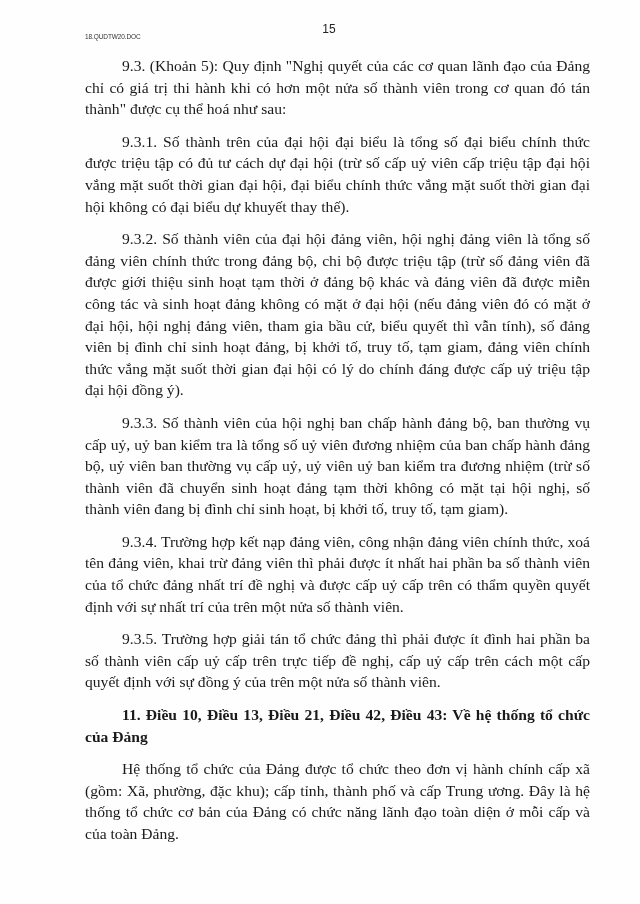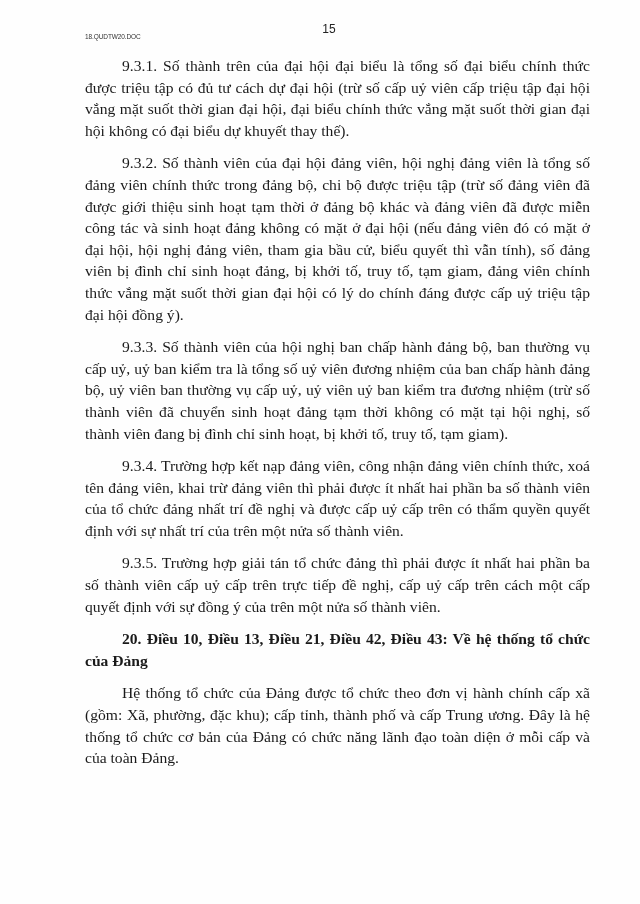--- a/index.html
+++ b/index.html
@@ -24,21 +24,22 @@
   .body-text p.heading { font-weight: bold; }
 </style>
 </head>
 <body>
 
 <div class="page">
   <div class="page-number">15</div>
   <div class="doc-code">18.QUDTW20.DOC</div>
 
   <div class="body-text">
+    <p>9.3. (Khoản 5): Quy định "Nghị quyết của các cơ quan lãnh đạo của Đảng chỉ có giá trị thi hành khi có hơn một nửa số thành viên trong cơ quan đó tán thành" được cụ thể hoá như sau:</p>
     <p>9.3.1. Số thành trên của đại hội đại biểu là tổng số đại biểu chính thức được triệu tập có đủ tư cách dự đại hội (trừ số cấp uỷ viên cấp triệu tập đại hội vắng mặt suốt thời gian đại hội, đại biểu chính thức vắng mặt suốt thời gian đại hội không có đại biểu dự khuyết thay thế).</p>
     <p>9.3.2. Số thành viên của đại hội đảng viên, hội nghị đảng viên là tổng số đảng viên chính thức trong đảng bộ, chi bộ được triệu tập (trừ số đảng viên đã được giới thiệu sinh hoạt tạm thời ở đảng bộ khác và đảng viên đã được miễn công tác và sinh hoạt đảng không có mặt ở đại hội (nếu đảng viên đó có mặt ở đại hội, hội nghị đảng viên, tham gia bầu cử, biểu quyết thì vẫn tính), số đảng viên bị đình chỉ sinh hoạt đảng, bị khởi tố, truy tố, tạm giam, đảng viên chính thức vắng mặt suốt thời gian đại hội có lý do chính đáng được cấp uỷ triệu tập đại hội đồng ý).</p>
     <p>9.3.3. Số thành viên của hội nghị ban chấp hành đảng bộ, ban thường vụ cấp uỷ, uỷ ban kiểm tra là tổng số uỷ viên đương nhiệm của ban chấp hành đảng bộ, uỷ viên ban thường vụ cấp uỷ, uỷ viên uỷ ban kiểm tra đương nhiệm (trừ số thành viên đã chuyển sinh hoạt đảng tạm thời không có mặt tại hội nghị, số thành viên đang bị đình chỉ sinh hoạt, bị khởi tố, truy tố, tạm giam).</p>
     <p>9.3.4. Trường hợp kết nạp đảng viên, công nhận đảng viên chính thức, xoá tên đảng viên, khai trừ đảng viên thì phải được ít nhất hai phần ba số thành viên của tổ chức đảng nhất trí đề nghị và được cấp uỷ cấp trên có thẩm quyền quyết định với sự nhất trí của trên một nửa số thành viên.</p>
-    <p>9.3.5. Trường hợp giải tán tổ chức đảng thì phải được ít nhất hai phần ba số thành viên cấp uỷ cấp trên trực tiếp đề nghị, cấp uỷ cấp trên cách một cấp quyết định với sự đồng ý của trên một nửa số thành viên.</p>
-    <p class="heading">20. Điều 10, Điều 13, Điều 21, Điều 42, Điều 43: Về hệ thống tổ chức của Đảng</p>
+    <p>9.3.5. Trường hợp giải tán tổ chức đảng thì phải được ít đình hai phần ba số thành viên cấp uỷ cấp trên trực tiếp đề nghị, cấp uỷ cấp trên cách một cấp quyết định với sự đồng ý của trên một nửa số thành viên.</p>
+    <p class="heading">11. Điều 10, Điều 13, Điều 21, Điều 42, Điều 43: Về hệ thống tổ chức của Đảng</p>
     <p>Hệ thống tổ chức của Đảng được tổ chức theo đơn vị hành chính cấp xã (gồm: Xã, phường, đặc khu); cấp tỉnh, thành phố và cấp Trung ương. Đây là hệ thống tổ chức cơ bản của Đảng có chức năng lãnh đạo toàn diện ở mỗi cấp và của toàn Đảng.</p>
   </div>
 </div>
 
 </body></html>

